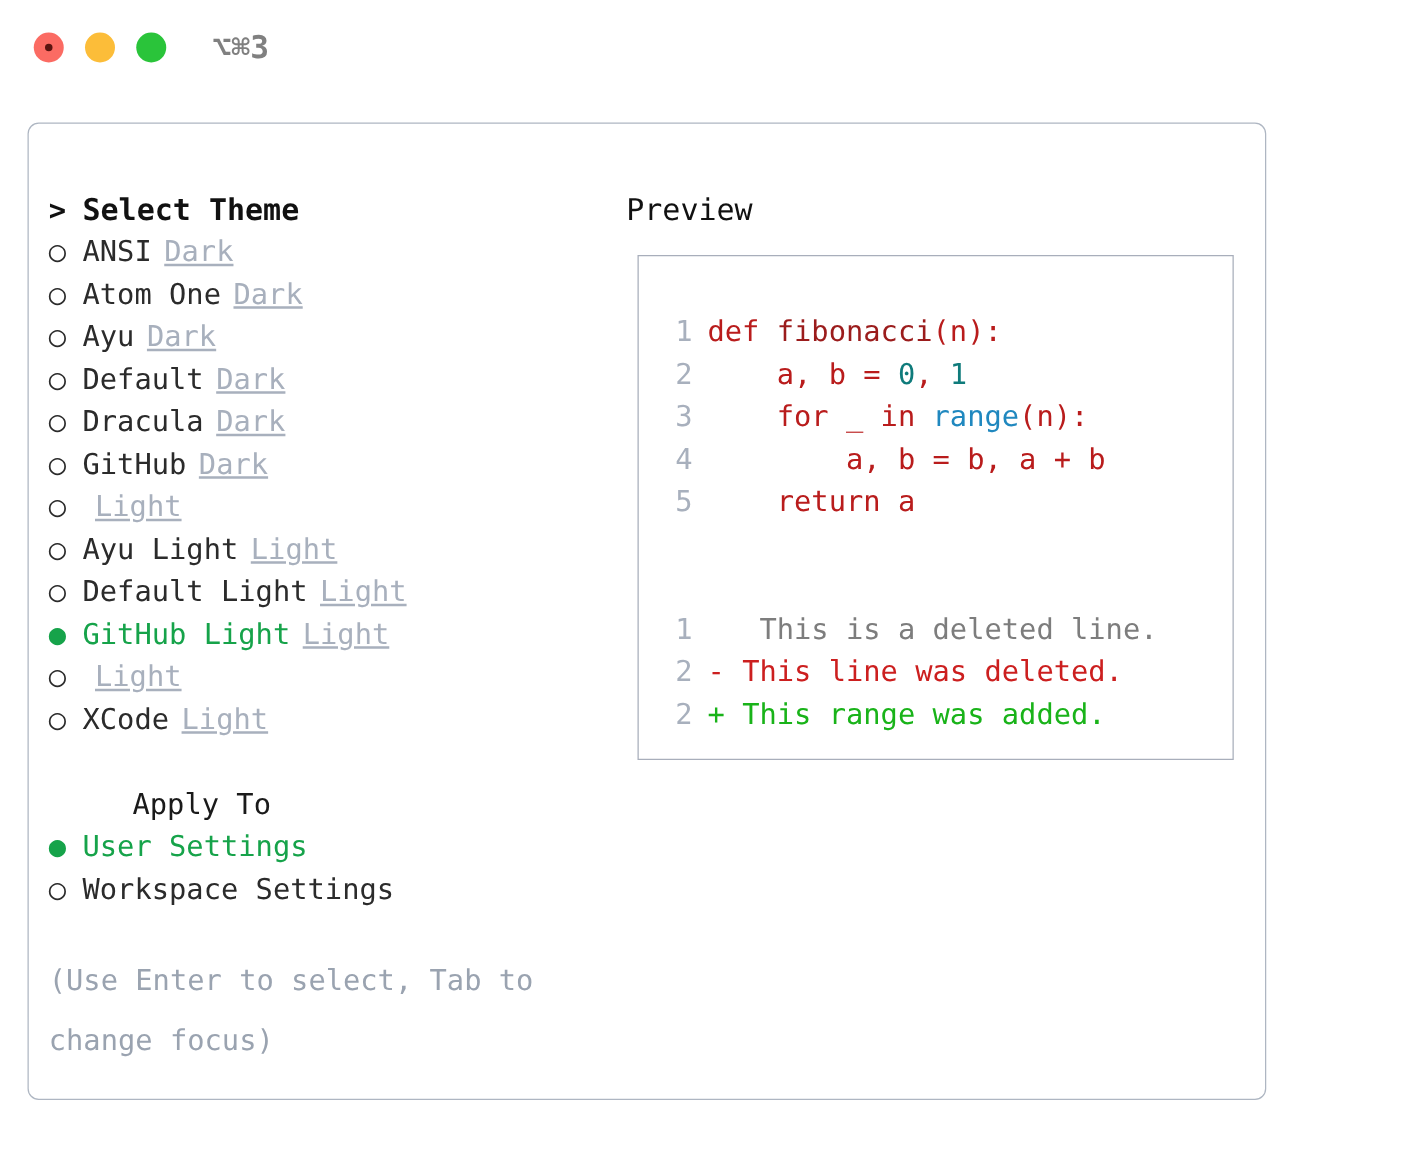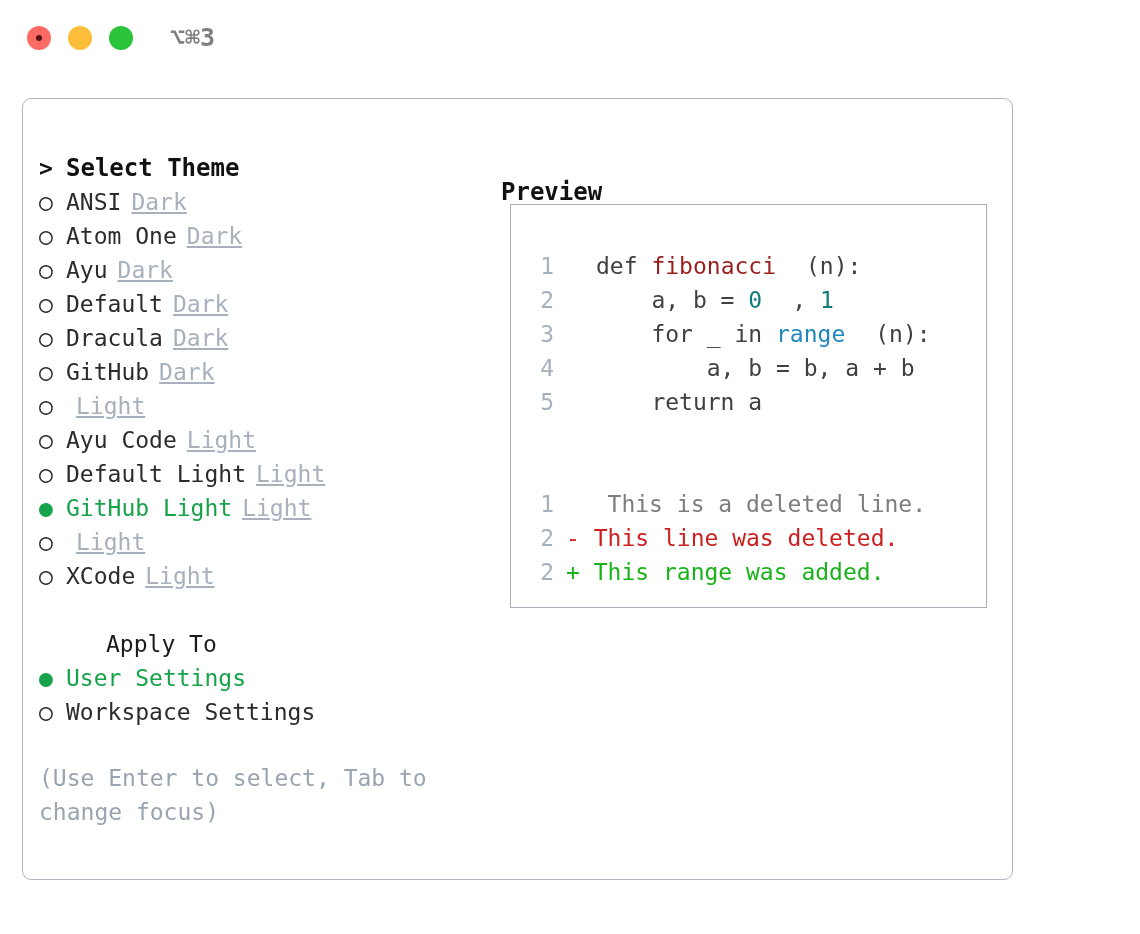--- a/index.html
+++ b/index.html
@@ -114,35 +114,34 @@
     color: #1a1a1a;
     font-size: 23px;
     margin-left: 40px;
   }
   .hint {
     position: absolute;
     left: 16px; top: 662px;
     width: 410px;
     color: #9aa3b0;
     font-size: 23px;
-    line-height: 34px;
+    line-height: 48px;
   }
 
   
   .right-col {
     position: absolute;
     left: 478px; top: 52px;
     width: 490px;
   }
   .preview-title {
     font-size: 24px;
-    font-weight: bold;
+    font-weight: normal;
     color: #111111;
     line-height: 34px;
-    margin-top: 24px;
   }
   .preview-box {
     position: absolute;
     left: 9px; top: 53px;
     width: 477px; height: 404px;
     border: 1.5px solid #a8aebb;
     background: #ffffff;
     box-sizing: border-box;
   }
   .code-area {
@@ -158,21 +157,21 @@
     white-space: pre;
     color: #2b2b2b;
   }
   .lnum {
     flex: 0 0 30px;
     width: 30px;
     text-align: right;
     color: #a8b0bd;
     margin-right: 12px;
   }
-  .code-text { color: #404040; margin-left: 30px; }
+  .code-text { color: #b91c1c; }
   .tok-fn   { color: #9b1c1c; }
   .tok-num  { color: #0f7b7b; }
   .tok-bi   { color: #2088bf; }
   .blank-line { height: 34px; }
 
   .diff-ctx { color: #7d7d7d; }
   .diff-del { color: #cc1f1f; }
   .diff-add { color: #19b319; }
 </style>
 </head>
@@ -212,21 +211,21 @@
       <div class="row">
         <span class="marker">○</span><span class="label">Dracula</span><span class="variant">Dark</span>
       </div>
       <div class="row">
         <span class="marker">○</span><span class="label">GitHub</span><span class="variant">Dark</span>
       </div>
       <div class="row">
         <span class="marker">○</span><span class="variant">Light</span>
       </div>
       <div class="row">
-        <span class="marker">○</span><span class="label">Ayu Code</span><span class="variant">Light</span>
+        <span class="marker">○</span><span class="label">Ayu Light</span><span class="variant">Light</span>
       </div>
       <div class="row">
         <span class="marker">○</span><span class="label">Default Light</span><span class="variant">Light</span>
       </div>
       <div class="row">
         <span class="marker sel">●</span><span class="label selected">GitHub Light</span><span class="variant">Light</span>
       </div>
       <div class="row">
         <span class="marker">○</span><span class="variant">Light</span>
       </div>

